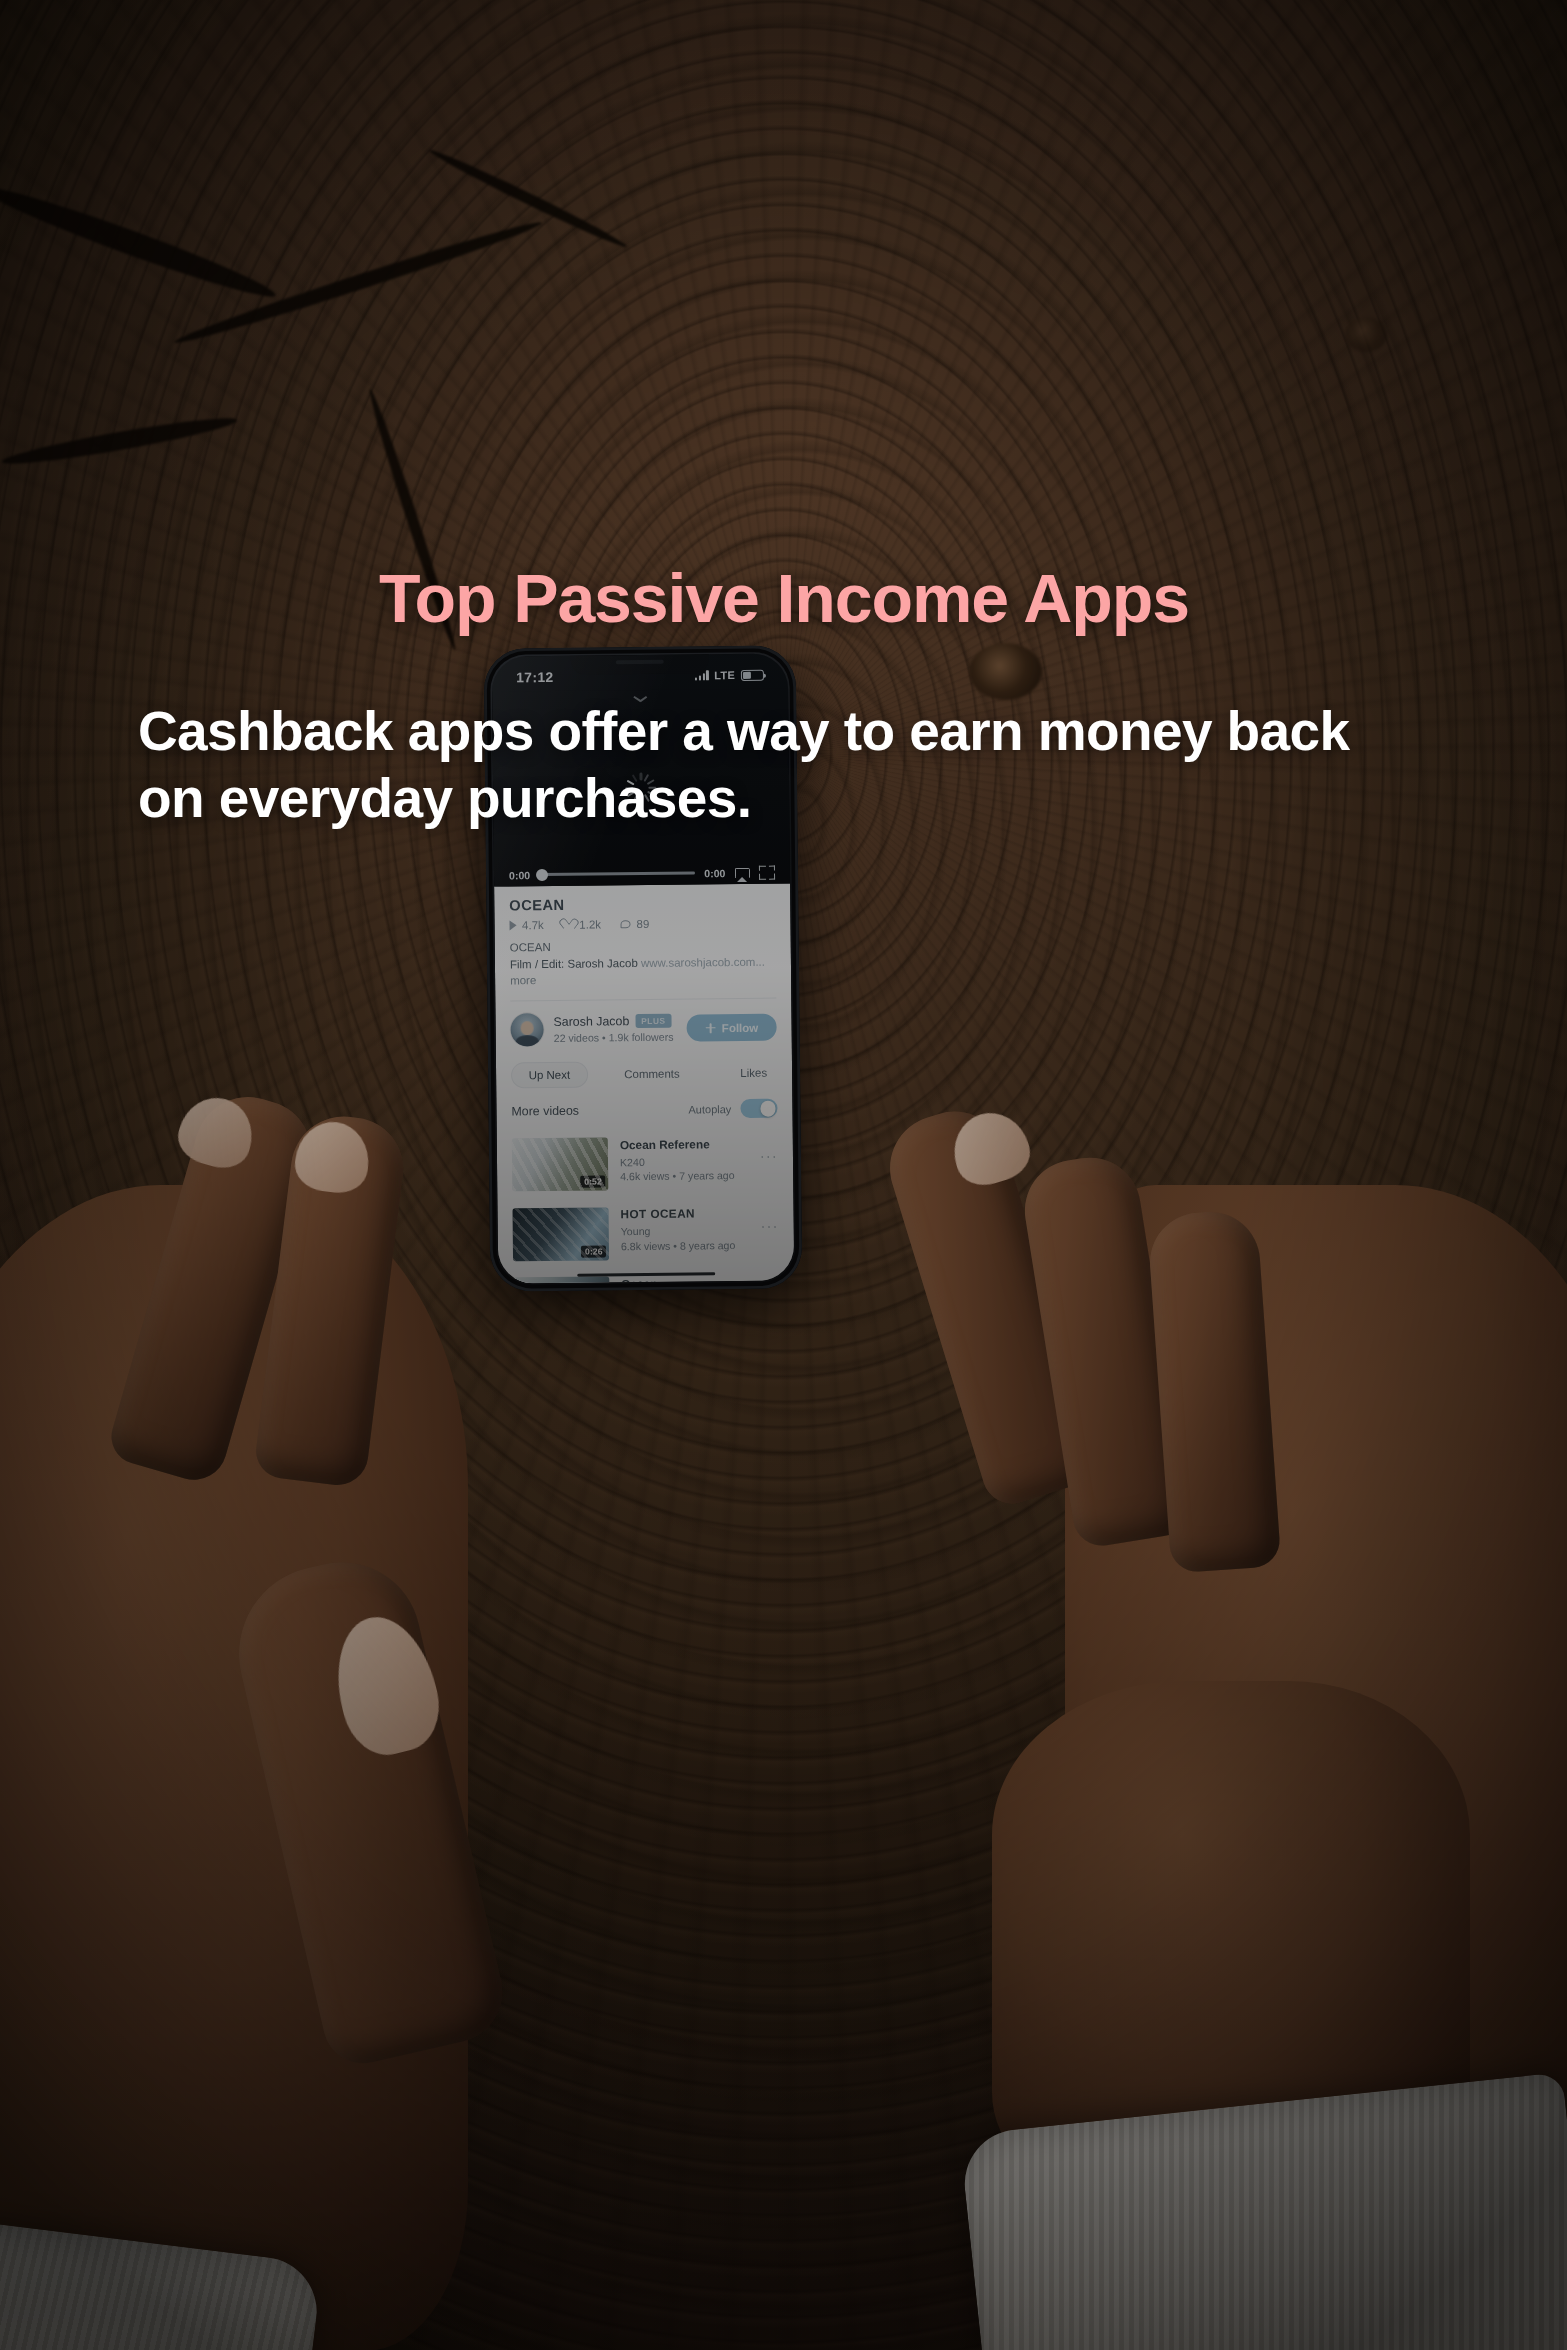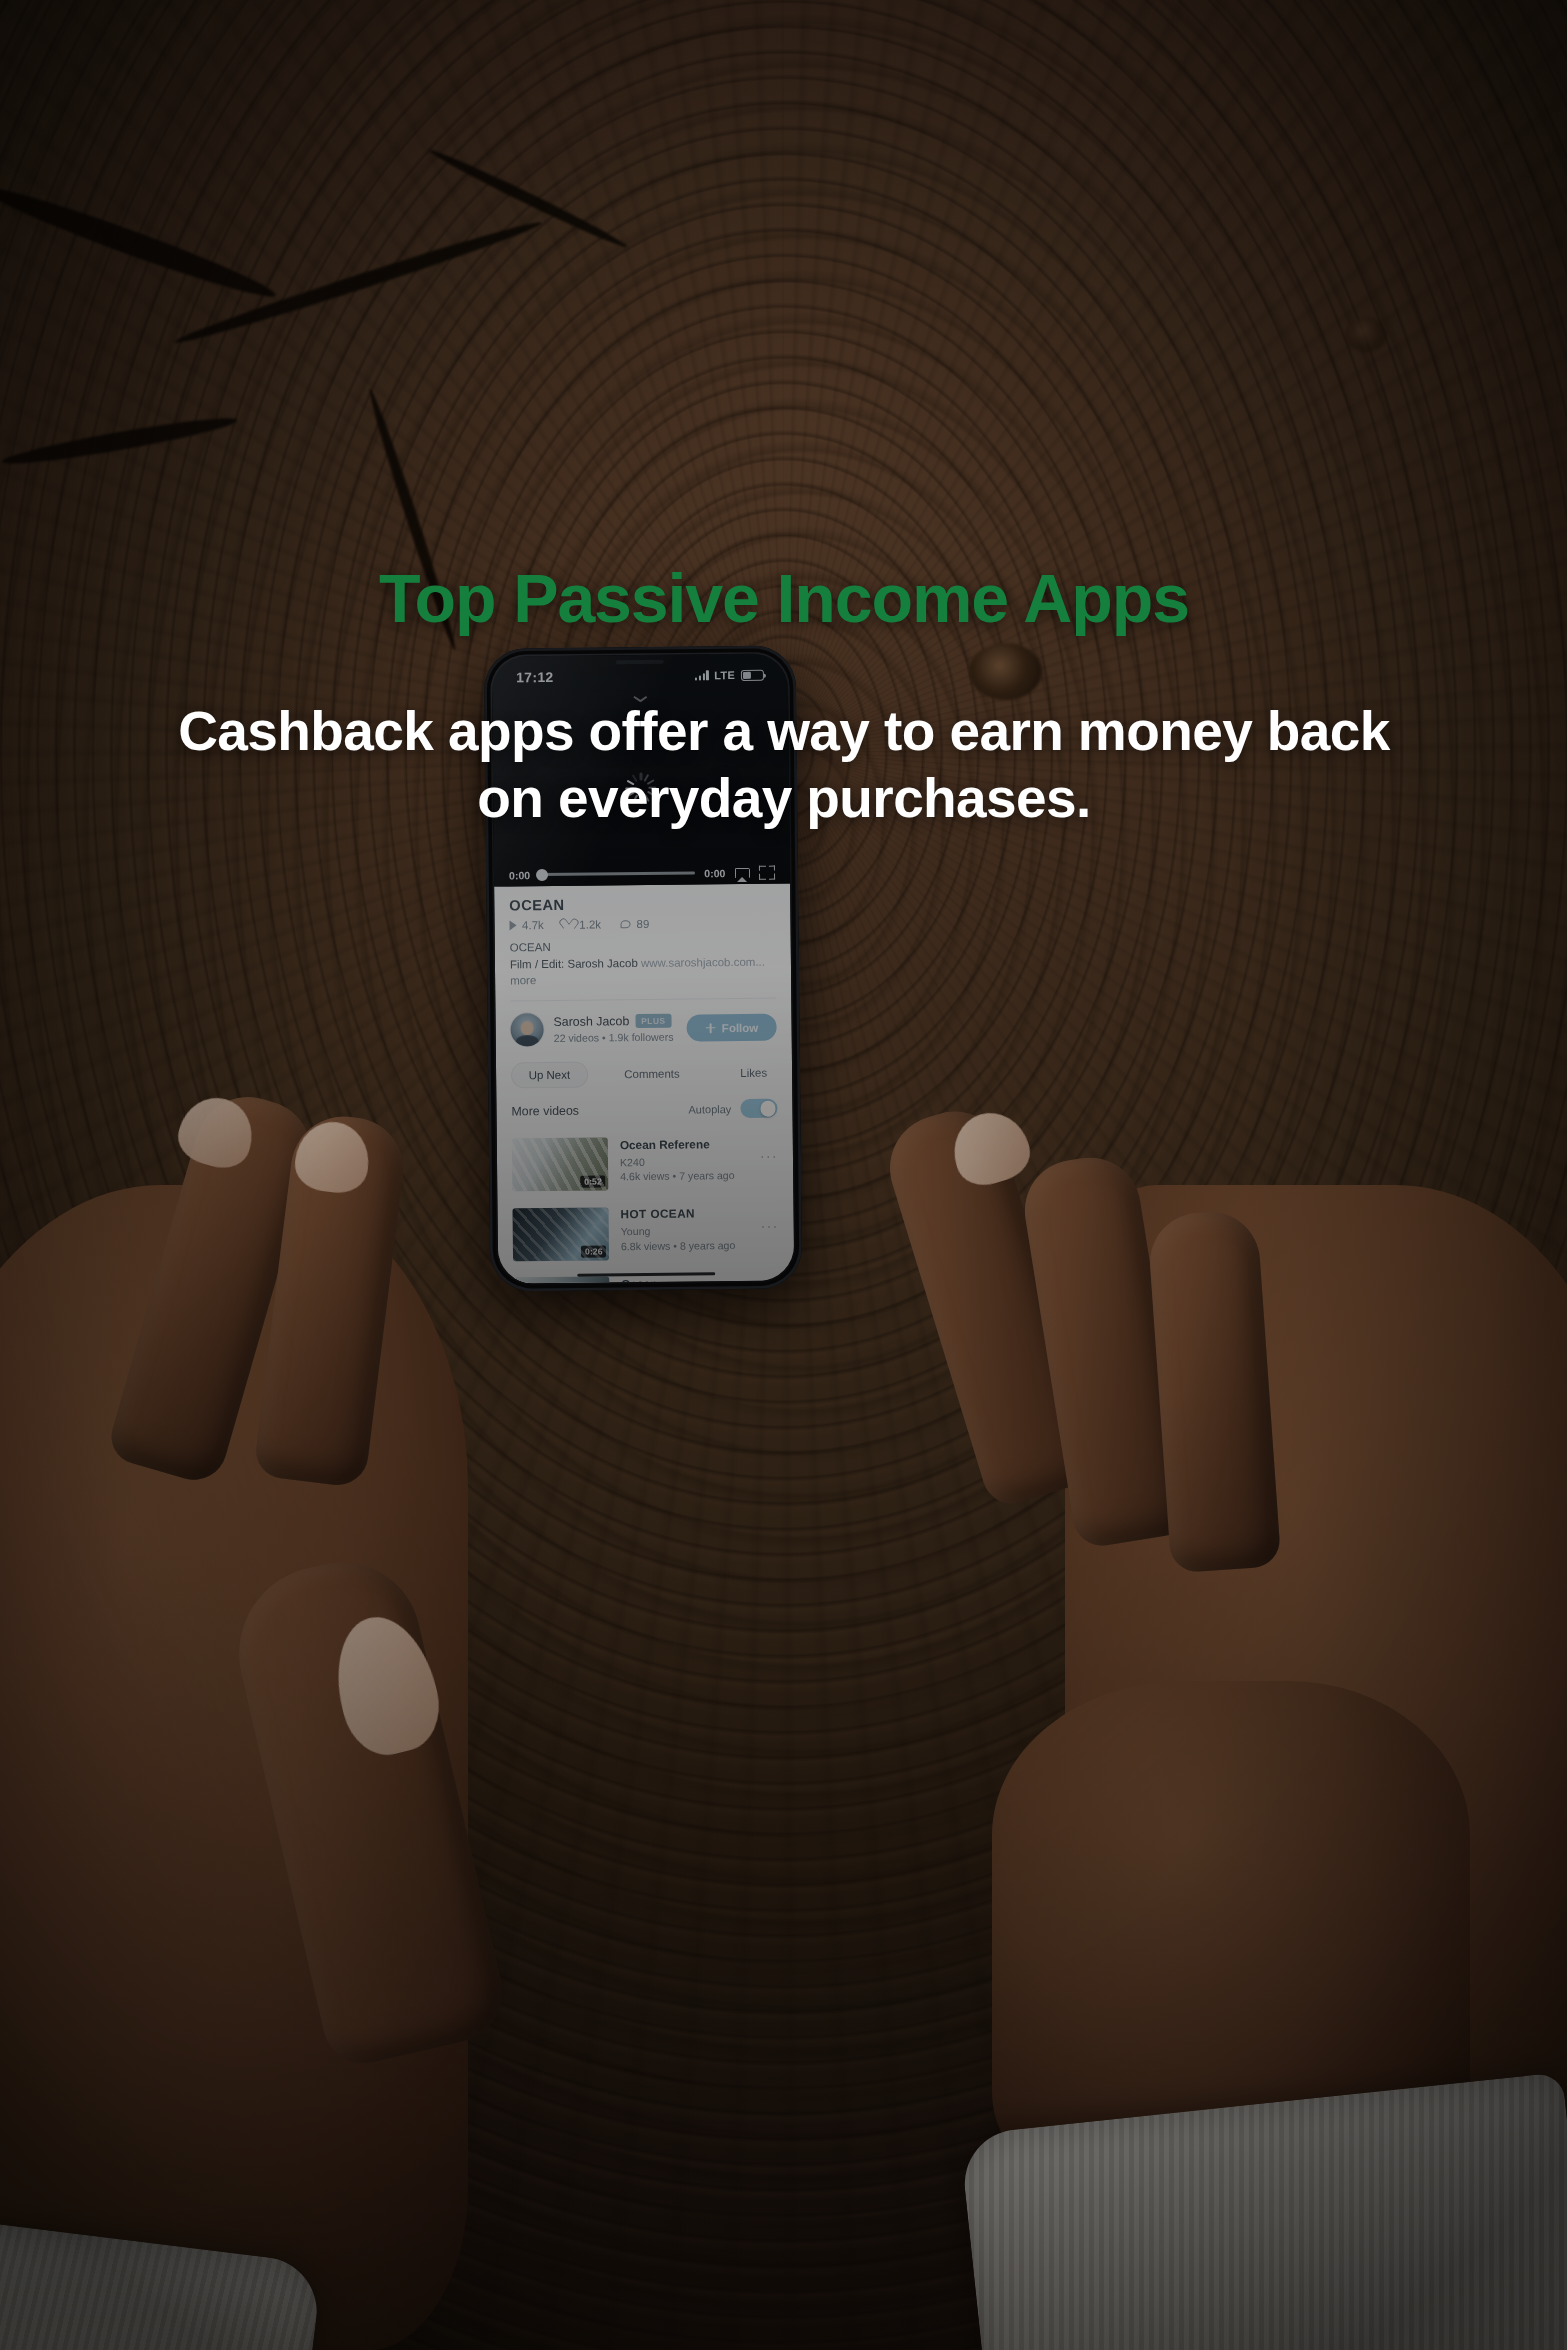--- a/index.html
+++ b/index.html
@@ -315,27 +315,27 @@
     position:absolute; inset:0; z-index:8; pointer-events:none;
     background:
       linear-gradient(112deg, rgba(255,255,255,.09) 0%, rgba(255,255,255,0) 34%),
       linear-gradient(180deg, rgba(40,55,70,.16) 0%, rgba(0,0,0,.05) 50%, rgba(0,0,0,.30) 100%);
   }
 
   
   .overlay{ position:absolute; inset:0; z-index:40; }
   .headline{
     position:absolute; left:0; right:0; top:564px;
-    text-align:center; color:#15803d; font-weight:700;
+    text-align:center; color:#fca5a5; font-weight:700;
     font-size:68px; letter-spacing:-1.1px; line-height:1;
     text-shadow:0 2.8px 13px rgba(0,0,0,.55);
   }
   .subhead{
     position:absolute; left:138px; right:138px; top:698px;
-    text-align:center; color:#fff; font-weight:700;
+    text-align:left; color:#fff; font-weight:700;
     font-size:55px; line-height:1.22; letter-spacing:-0.6px;
     text-shadow:0 2.8px 13px rgba(0,0,0,.5);
   }
   .site{
     position:absolute; left:0; right:0; top:2121px;
     text-align:center; color:#fff; font-weight:700;
     font-size:57px; letter-spacing:-0.9px;
     text-shadow:0 2.8px 14.7px rgba(0,0,0,.6);
   }
 </style>

